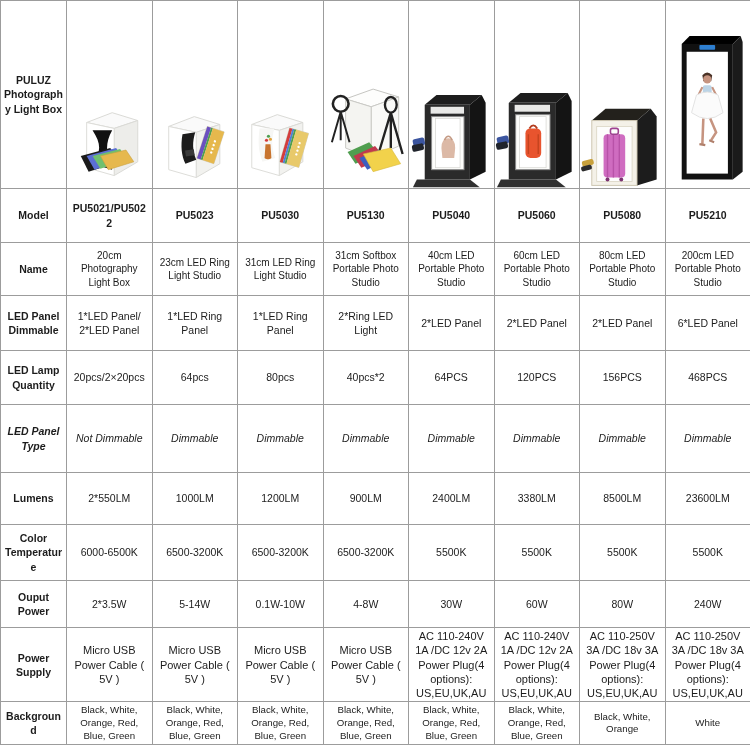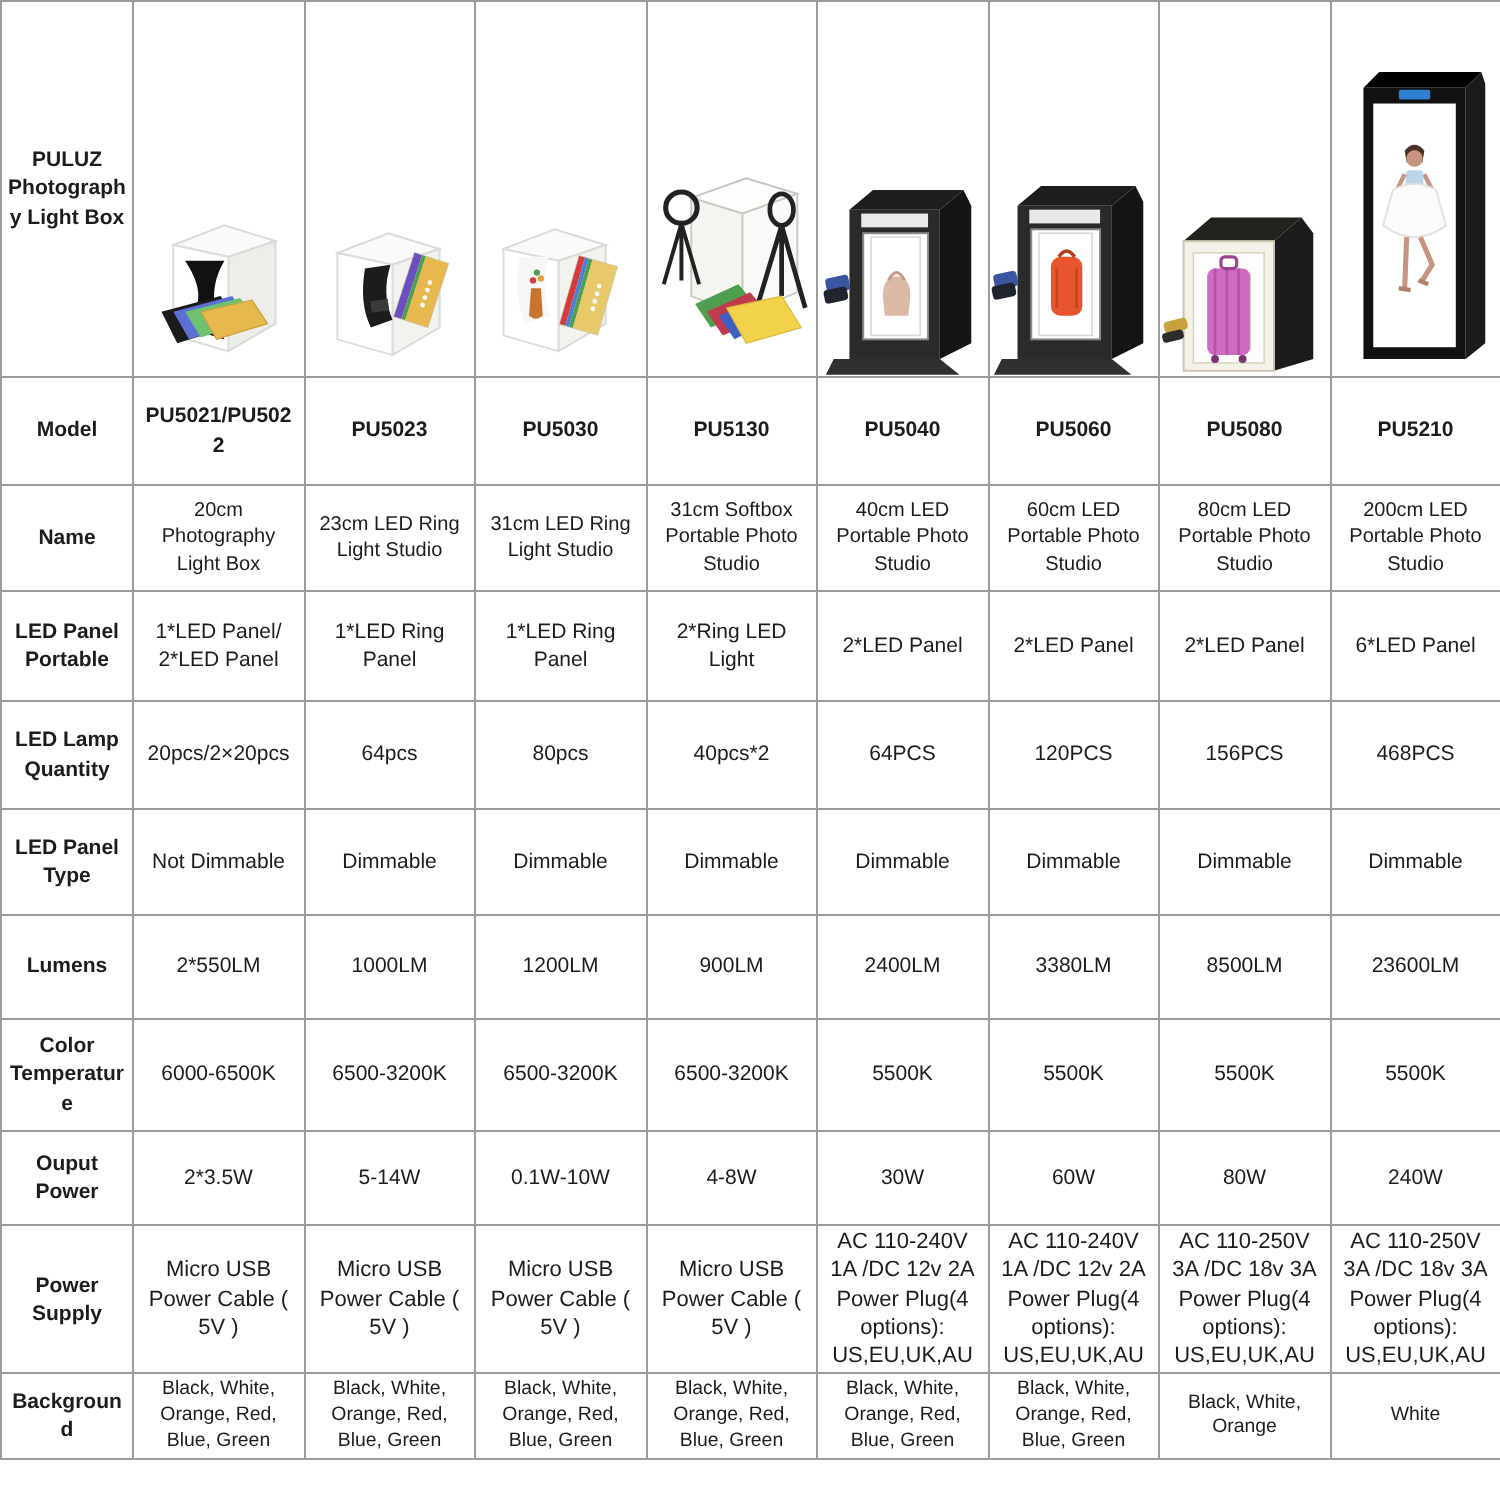--- a/index.html
+++ b/index.html
@@ -197,42 +197,42 @@
         <td>20cm Photography Light Box</td>
         <td>23cm LED Ring Light Studio</td>
         <td>31cm LED Ring Light Studio</td>
         <td>31cm Softbox Portable Photo Studio</td>
         <td>40cm LED Portable Photo Studio</td>
         <td>60cm LED Portable Photo Studio</td>
         <td>80cm LED Portable Photo Studio</td>
         <td>200cm LED Portable Photo Studio</td>
       </tr>
       <tr class="row-led_panel_quantity" style="height: 55px;">
-        <th class="row-label">LED Panel Portable</th>
+        <th class="row-label">LED Panel Dimmable</th>
         <td>1*LED Panel/ 2*LED Panel</td>
         <td>1*LED Ring Panel</td>
         <td>1*LED Ring Panel</td>
         <td>2*Ring LED Light</td>
         <td>2*LED Panel</td>
         <td>2*LED Panel</td>
         <td>2*LED Panel</td>
         <td>6*LED Panel</td>
       </tr>
       <tr class="row-led_lamp_quantity" style="height: 54px;">
         <th class="row-label">LED Lamp Quantity</th>
         <td>20pcs/2×20pcs</td>
         <td>64pcs</td>
         <td>80pcs</td>
         <td>40pcs*2</td>
         <td>64PCS</td>
         <td>120PCS</td>
         <td>156PCS</td>
         <td>468PCS</td>
       </tr>
-      <tr class="row-led_panel_type" style="height: 53px;">
+      <tr class="row-led_panel_type" style="height: 68px; font-style: italic;">
         <th class="row-label">LED Panel Type</th>
         <td>Not Dimmable</td>
         <td>Dimmable</td>
         <td>Dimmable</td>
         <td>Dimmable</td>
         <td>Dimmable</td>
         <td>Dimmable</td>
         <td>Dimmable</td>
         <td>Dimmable</td>
       </tr>

